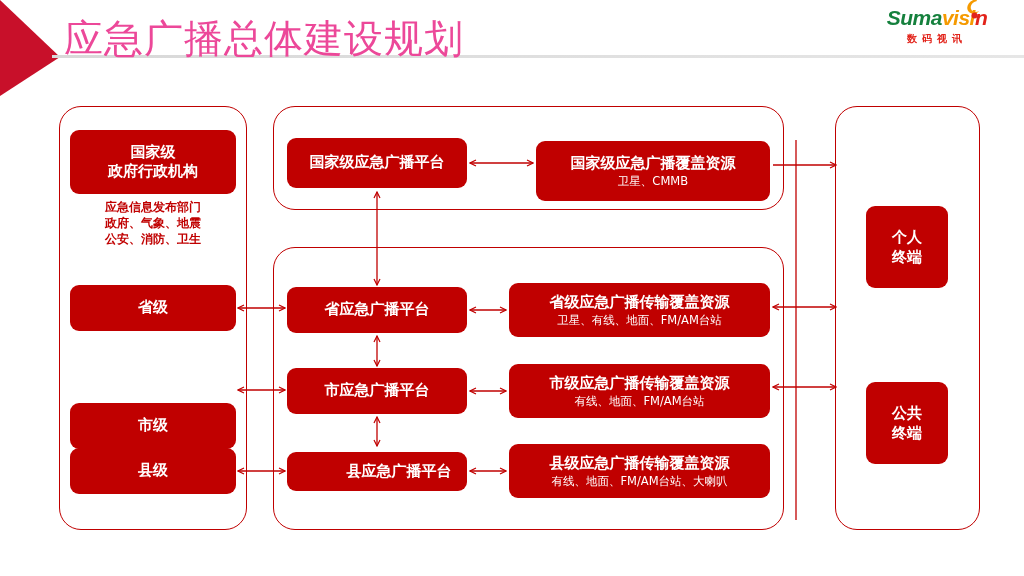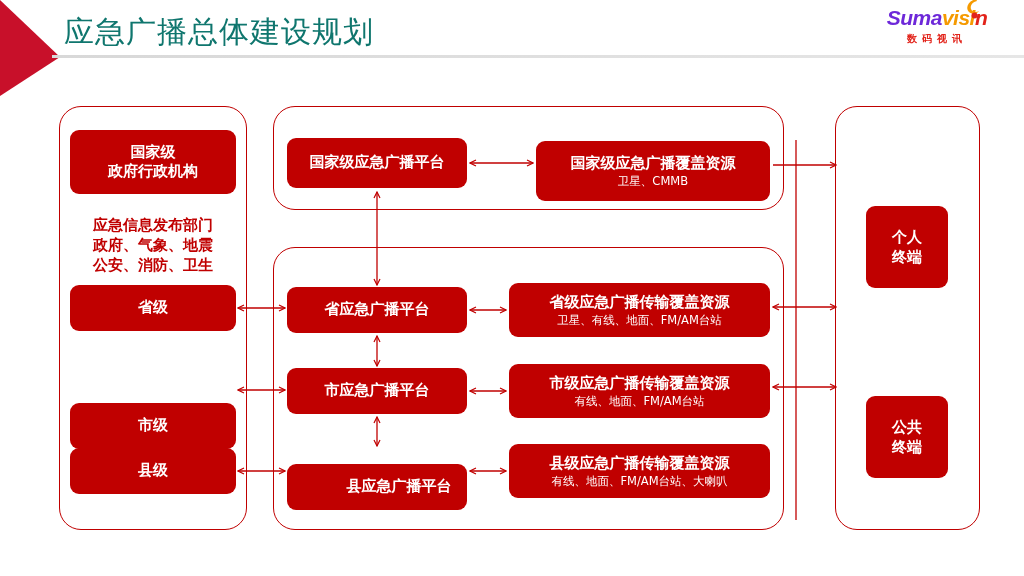--- a/index.html
+++ b/index.html
@@ -17,32 +17,32 @@
     position:absolute;left:0;top:0;width:62px;height:96px;
     background:#C8102A;
     clip-path:polygon(0 0, 0 96px, 60px 57px);
   }
   .hdr-rule{
     position:absolute;left:52px;top:55px;width:972px;height:3px;
     background:linear-gradient(to right,#d8d8d8,#e6e6e6);
   }
   .hdr-title{
     position:absolute;left:64px;top:12px;
-    font-size:30px;color:#0f766e;letter-spacing:1px;
+    font-size:39px;color:#ec4899;letter-spacing:1px;
     font-family:"DejaVu Sans","Liberation Sans",sans-serif;
     white-space:nowrap;
   }
   
   .logo{position:absolute;right:12px;top:6px;width:150px;height:46px;text-align:center;}
   .logo-en{
     position:relative;font-size:21px;font-weight:bold;font-style:italic;
     letter-spacing:-0.5px;line-height:24px;white-space:nowrap;
     font-family:"Liberation Sans",sans-serif;
   }
-  .logo-en .s1{color:#6d28d9;}
+  .logo-en .s1{color:#15803d;}
   .logo-en .s2{color:#F59A00;}
   .logo-en .s3{color:#E2231A;}
   .logo-swoosh{
     position:absolute;left:101px;top:-8px;width:20px;height:22px;
   }
   .logo-cn{
     font-size:10px;color:#E2231A;font-weight:bold;letter-spacing:5px;
     line-height:17px;white-space:nowrap;
     font-family:"DejaVu Sans","Liberation Sans",sans-serif;
   }
@@ -76,40 +76,39 @@
   .rbox .l1{font-size:15px;font-weight:bold;}
   .rbox .l2{font-size:11.5px;font-weight:normal;margin-top:1px;}
 
   #b-nat-gov   {left:70px; top:130px; width:166px;height:64px;}
   #b-prov-lvl  {left:70px; top:285px; width:166px;height:46px;}
   #b-city-lvl  {left:70px; top:367px; width:166px;height:46px;margin-top:36px;}
   #b-county-lvl{left:70px; top:448px; width:166px;height:46px;text-align:right;}
 
   .redtext{
     position:absolute;left:60px;top:200px;width:186px;
-    color:#C00000;font-weight:bold;font-size:15px;line-height:1.33;
+    color:#C00000;font-weight:bold;font-size:12px;line-height:1.33;
     text-align:center;
     font-family:"DejaVu Sans","Liberation Sans",sans-serif;
-    margin-top:16px;
   }
 
   #b-nat-plat  {left:287px;top:138px;width:180px;height:50px;}
   #b-nat-res   {left:536px;top:133px;width:234px;height:60px;margin-top:8px;}
 
   #b-prov-plat {left:287px;top:287px;width:180px;height:46px;}
   #b-prov-res  {left:509px;top:283px;width:261px;height:54px;}
 
   #b-city-plat {left:287px;top:368px;width:180px;height:46px;}
   #b-city-res  {left:509px;top:364px;width:261px;height:54px;}
 
-  #b-cnty-plat {left:287px;top:464px;width:180px;height:46px;padding-left:44px;}
+  #b-cnty-plat {left:287px;top:452px;width:180px;height:39px;padding-left:44px;}
   #b-cnty-res  {left:509px;top:444px;width:261px;height:54px;}
 
   #b-personal  {left:866px;top:206px;width:82px;height:82px;}
-  #b-public    {left:866px;top:396px;width:82px;height:82px;}
+  #b-public    {left:866px;top:382px;width:82px;height:82px;}
   #b-personal .l1,#b-public .l1{font-size:15px;font-weight:bold;line-height:1.35;}
 
   
   #links{position:absolute;left:0;top:0;width:1024px;height:576px;pointer-events:none;}
 </style>
 </head>
 <body>
 
 <div id="slide">
 

